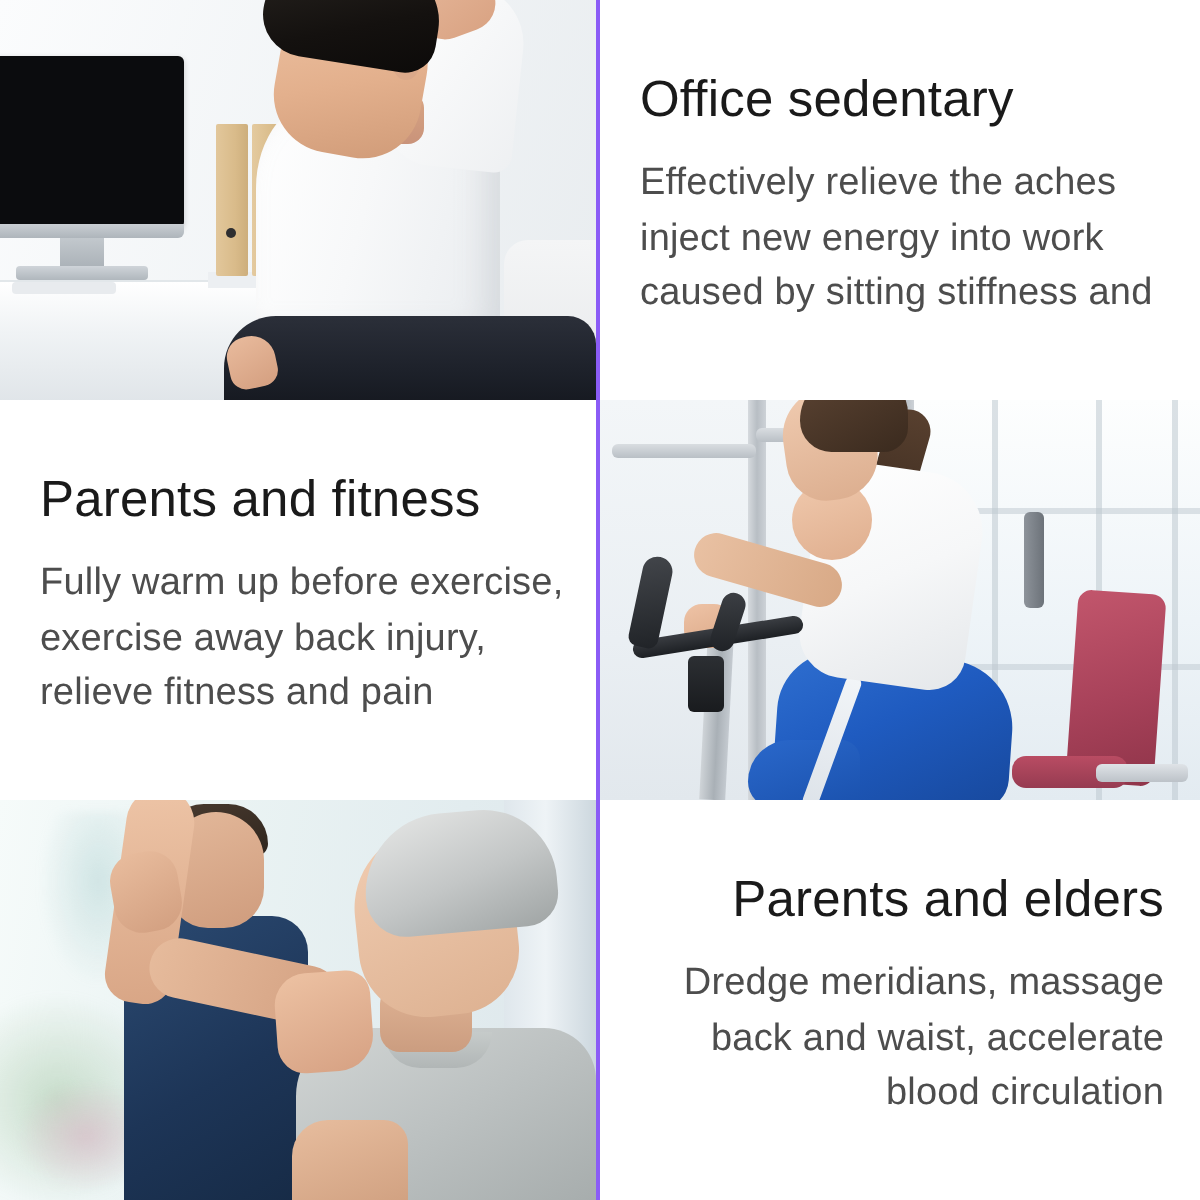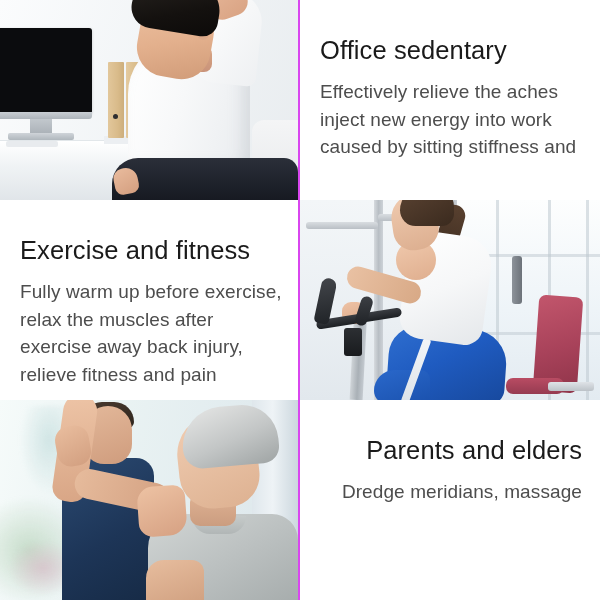--- a/index.html
+++ b/index.html
@@ -11,21 +11,21 @@
   body {
     width: 600px;
     height: 600px;
     font-family: "Liberation Sans", sans-serif;
     overflow: hidden;
   }
   .page {
     position: relative;
     width: 476px;
     height: 600px;
-    background: #d946ef;
+    background: #8b5cf6;
     padding-left: 36px;
   }
   .row {
     position: absolute;
     left: 0;
     width: 600px;
     height: 200px;
   }
   #row-1 { top: 0; }
   #row-2 { top: 200px; }
@@ -464,24 +464,23 @@
         </p>
       </div>
     </div>
 
   </div>
 
   <div class="row" id="row-2">
 
     <div class="cell cell-left">
       <div class="textpanel">
-        <h2 class="panel-heading">Exercise and fitness</h2>
+        <h2 class="panel-heading">Parents and fitness</h2>
         <p class="panel-body">
           <span>Fully warm up before exercise,</span>
-          <span>relax the muscles after</span>
           <span>exercise away back injury,</span>
           <span>relieve fitness and pain</span>
         </p>
       </div>
     </div>
 
     <div class="cell cell-right">
       <div class="photo" id="photo-gym">
         <div class="window"></div>
         <div class="mull" style="left:196px"></div>
@@ -540,19 +539,21 @@
         <div class="t-forearm"></div>
         <div class="t-hand-low"></div>
       </div>
     </div>
 
     <div class="cell cell-right">
       <div class="textpanel">
         <h2 class="panel-heading">Parents and elders</h2>
         <p class="panel-body">
           <span>Dredge meridians, massage</span>
+          <span>back and waist, accelerate</span>
+          <span>blood circulation</span>
         </p>
       </div>
     </div>
 
   </div>
 
 </div>
 
 </body></html>

